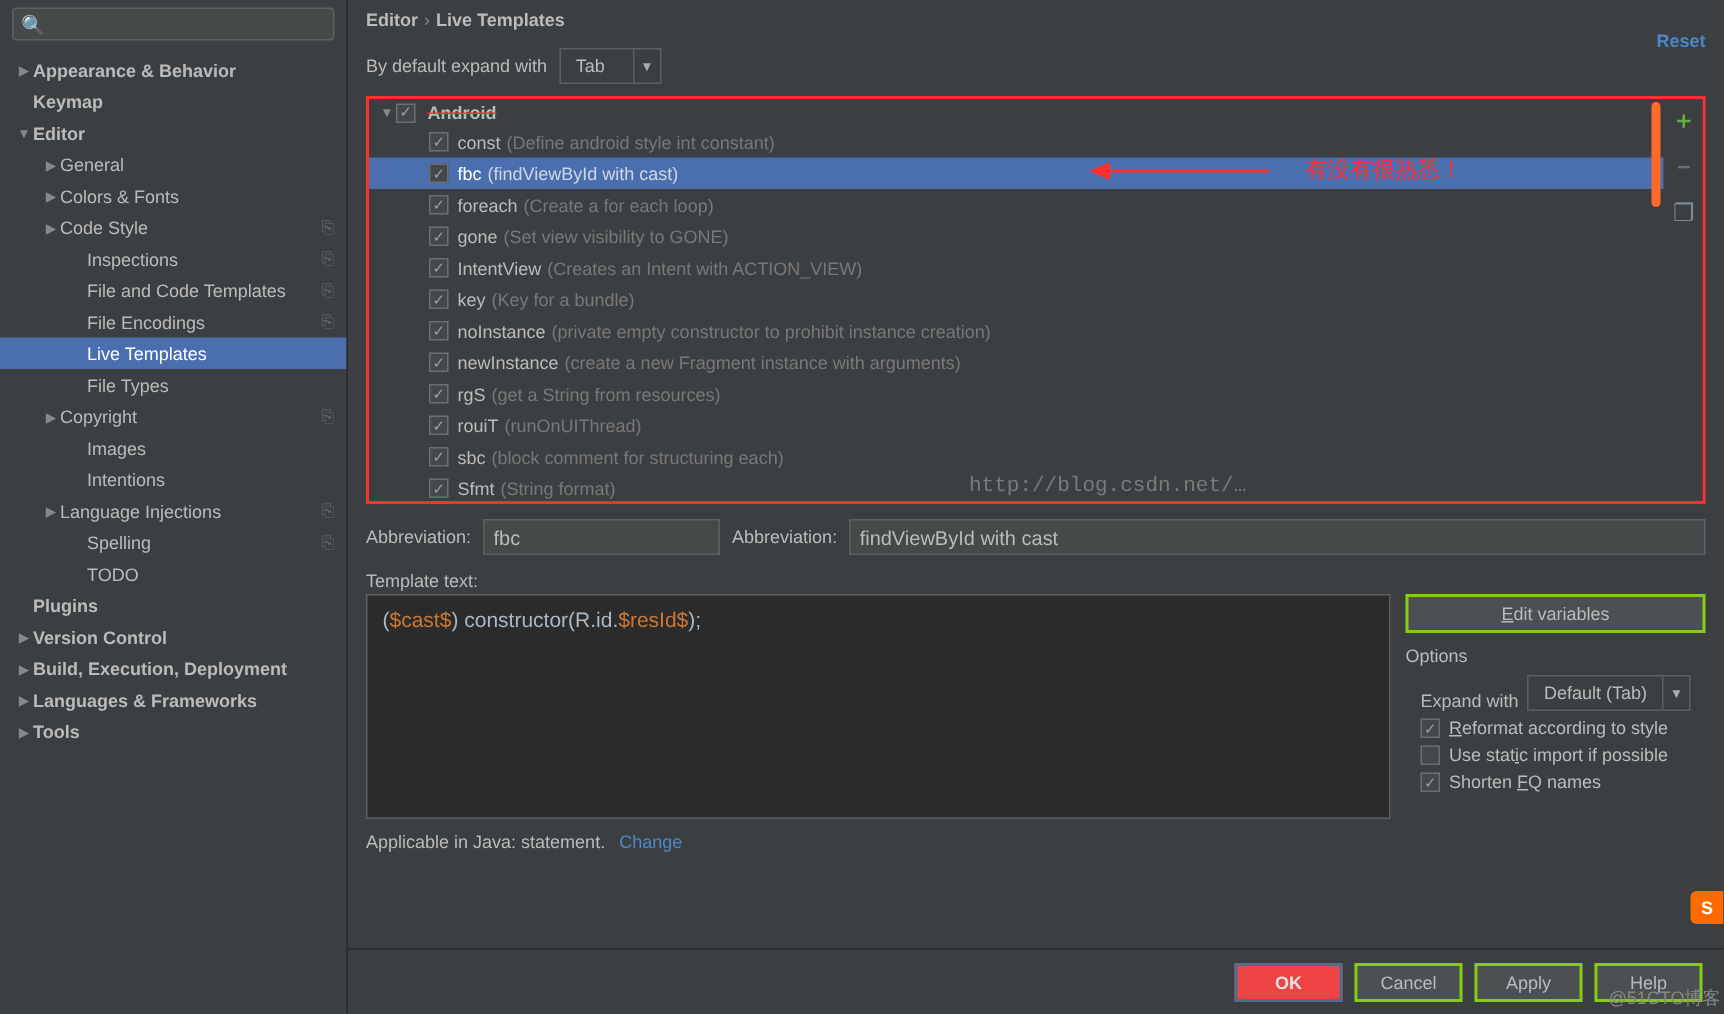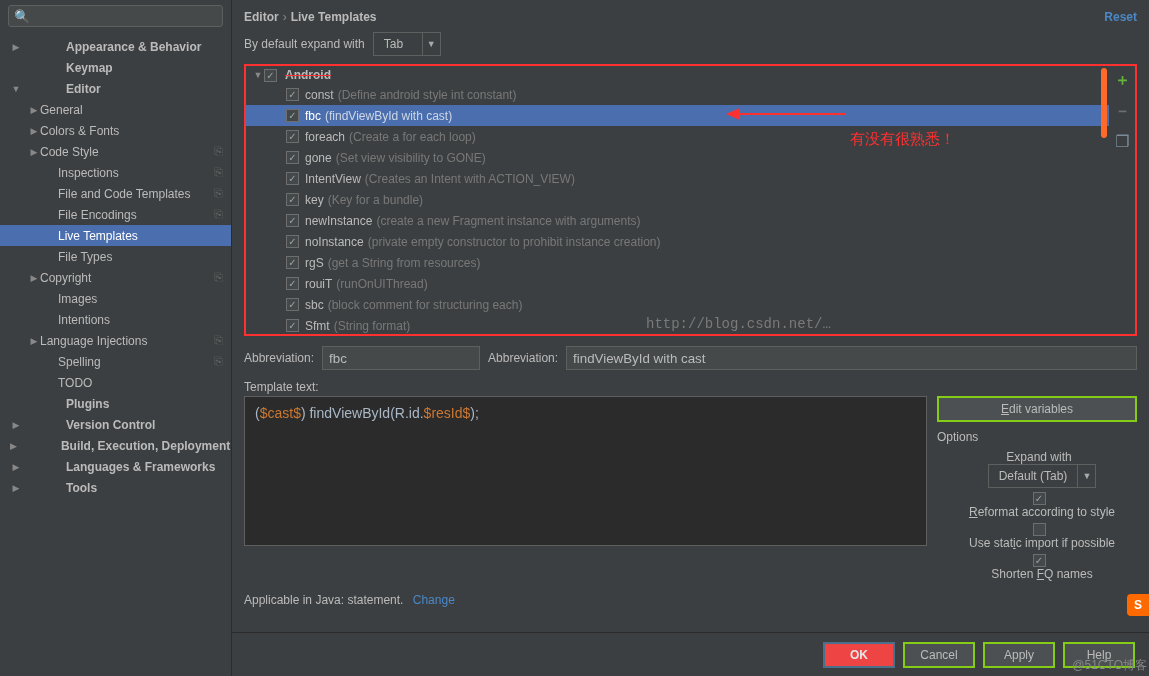--- a/index.html
+++ b/index.html
@@ -14,26 +14,26 @@
   .tree { padding: 4px 0; overflow-y: auto; flex: 1; }
   .tree-item { display: flex; align-items: center; height: 21px; padding: 0 8px; cursor: pointer; white-space: nowrap; }
   .tree-item.selected { background: #4b6eaf; color: #fff; }
   .tree-arrow { width: 12px; display: inline-block; text-align: center; color: #888; font-size: 9px; }
   .tree-arrow.open::before { content: "▼"; }
   .tree-arrow.closed::before { content: "▶"; }
   .tree-label { color: #bbbbbb; }
   .tree-label.bold { font-weight: bold; }
   .tree-item.selected .tree-label { color: #fff; }
   .tree-copy { margin-left: auto; color: #666; font-size: 11px; }
-  .ind-0 { padding-left: 10px; gap: 44px; }
+  .ind-0 { padding-left: 10px; }
   .ind-1 { padding-left: 28px; }
   .ind-2 { padding-left: 46px; }
   
   .main { flex: 1; display: flex; flex-direction: column; position: relative; }
-  .breadcrumb-row { display: flex; align-items: flex-end; padding: 6px 12px 4px 12px; height: 28px; }
+  .breadcrumb-row { display: flex; align-items: flex-start; padding: 6px 12px 4px 12px; height: 28px; flex-direction: column; }
   .breadcrumb { font-weight: bold; color: #bbbbbb; }
   .breadcrumb .sep { color: #888; padding: 0 4px; font-weight: normal; }
   .reset-link { margin-left: auto; color: #4a88c7; cursor: pointer; font-weight: bold; }
   .expand-row { display: flex; align-items: center; padding: 4px 12px 8px 12px; }
   .expand-row label { margin-right: 8px; color: #bbb; }
   .combo { display: flex; align-items: center; background: #3c3f41; border: 1px solid #5e6060; height: 24px; }
   .combo-text { padding: 0 10px; min-width: 48px; }
   .combo-btn { border-left: 1px solid #5e6060; width: 18px; height: 100%; display: flex; align-items: center; justify-content: center; font-size: 9px; color: #aaa; }
   .template-area { display: flex; margin: 0 12px; border: 2px solid #ff3030; position: relative; }
   .template-list { flex: 1; background: #3c3f41; height: 268px; overflow-y: auto; position: relative; }
@@ -47,37 +47,37 @@
   .tl-abbr { color: #bbbbbb; }
   .tl-item.selected .tl-abbr { color: #fff; }
   .tl-desc { color: #787878; margin-left: 4px; }
   .tl-item.selected .tl-desc { color: #cdd7e5; }
   .side-tools { width: 26px; background: #3c3f41; border-left: 1px solid #2b2b2b00; display: flex; flex-direction: column; align-items: center; padding-top: 4px; gap: 10px; }
   .side-tools .tool { font-size: 16px; cursor: pointer; }
   .tool-add { color: #62b33f; font-weight: bold; }
   .tool-remove { color: #6e6e6e; font-weight: bold; }
   .tool-copy { color: #7a8a99; font-size: 14px; }
   .red-arrow { position: absolute; left: 480px; top: 38px; pointer-events: none; }
-  .red-text { position: absolute; left: 604px; top: 38px; color: #ff3030; font-size: 15px; font-family: "SimSun", serif; pointer-events: none; margin-top: 26px; }
+  .red-text { position: absolute; left: 624px; top: 38px; color: #ff3030; font-size: 15px; font-family: "SimSun", serif; pointer-events: none; }
   .watermark { position: absolute; left: 400px; top: 250px; color: #7a7a7a; font-family: "Courier New", monospace; font-size: 14px; pointer-events: none; }
   .fields-row { display: flex; align-items: center; margin: 10px 12px 4px 12px; gap: 8px; }
   .fields-row label { color: #bbb; }
   .text-input { background: #45494a; border: 1px solid #5e6060; color: #bbb; height: 24px; padding: 0 6px; }
   .abbrev-input { width: 158px; }
   .desc-input { flex: 1; }
   .tt-label { margin: 6px 12px 2px 12px; color: #bbb; }
   .bottom-split { display: flex; margin: 0 12px; gap: 10px; }
   .template-text { flex: 1; background: #2b2b2b; border: 1px solid #5e6060; height: 150px; padding: 8px 10px; font-family: "Consolas", "Courier New", monospace; font-size: 14px; color: #a9b7c6; white-space: pre; }
   .tt-var { color: #cc7832; }
   .right-col { width: 200px; display: flex; flex-direction: column; gap: 8px; }
   .btn { background: #4c5052; border: 2px solid #84cc16; color: #bbb; height: 26px; display: flex; align-items: center; justify-content: center; cursor: pointer; padding: 0 10px; }
   .btn u { text-decoration: underline; }
   .options-box { }
   .options-title { color: #bbb; margin-bottom: 6px; }
-  .opt-row { display: flex; align-items: center; margin: 4px 0 4px 10px; flex-direction: column; }
+  .opt-row { display: flex; align-items: flex-end; margin: 4px 0 4px 10px; }
   .opt-row label { margin-right: 6px; }
   .chk { width: 13px; height: 13px; border: 1px solid #6e6e6e; background: #43494a; margin-right: 6px; display: inline-flex; align-items: center; justify-content: center; font-size: 10px; color: #a0a0a0; }
   .chk.checked::before { content: "✓"; }
   .applicable-row { margin: 8px 12px; color: #bbb; }
   .applicable-row .change { color: #4a88c7; cursor: pointer; margin-left: 6px; }
   .footer { position: absolute; bottom: 0; left: 0; right: 0; height: 44px; border-top: 1px solid #2b2b2b; background: #3c3f41; display: flex; align-items: center; justify-content: flex-end; padding: 0 14px; gap: 8px; }
   .btn.primary { background: #ef4444; border-color: #4c708c; color: #e6e6e6; width: 72px; font-weight: bold; }
   .btn.footer-btn { width: 72px; }
   .badge-51cto { position: absolute; right: 2px; bottom: 2px; color: #888; font-size: 12px; }
   .orange-badge { position: absolute; right: 0; top: 594px; width: 22px; height: 22px; background: #ff6a00; border-radius: 4px 0 0 4px; color: #fff; display:flex; align-items:center; justify-content:center; font-weight:bold; }
@@ -244,27 +244,27 @@
               <span class="tl-abbr">IntentView</span>
               <span class="tl-desc"> (Creates an Intent with ACTION_VIEW)</span>
             </div>
             <div class="tl-item">
               <span class="tl-check"></span>
               <span class="tl-abbr">key</span>
               <span class="tl-desc"> (Key for a bundle)</span>
             </div>
             <div class="tl-item">
               <span class="tl-check"></span>
+              <span class="tl-abbr">noInstance</span>
+              <span class="tl-desc"> (private empty constructor to prohibit instance creation)</span>
+            </div>
+            <div class="tl-item">
+              <span class="tl-check"></span>
               <span class="tl-abbr">newInstance</span>
               <span class="tl-desc"> (create a new Fragment instance with arguments)</span>
-            </div>
-            <div class="tl-item">
-              <span class="tl-check"></span>
-              <span class="tl-abbr">noInstance</span>
-              <span class="tl-desc"> (private empty constructor to prohibit instance creation)</span>
             </div>
             <div class="tl-item">
               <span class="tl-check"></span>
               <span class="tl-abbr">rgS</span>
               <span class="tl-desc"> (get a String from resources)</span>
             </div>
             <div class="tl-item">
               <span class="tl-check"></span>
               <span class="tl-abbr">rouiT</span>
               <span class="tl-desc"> (runOnUIThread)</span>
@@ -297,21 +297,21 @@
 
     <div class="fields-row">
       <label>Abbreviation:</label>
       <input class="text-input abbrev-input" value="fbc" style="">
       <label>Abbreviation:</label>
       <input class="text-input desc-input" value="findViewById with cast" style="">
     </div>
 
     <div class="tt-label">Template text:</div>
     <div class="bottom-split">
-      <div class="template-text"><span>(</span><span class="tt-var">$cast$</span><span>) findViewById(R.id.</span><span class="tt-var">$resId$</span><span>);</span></div>
+      <div class="template-text"><span>(</span><span class="tt-var">$cast$</span><span>) constructor(R.id.</span><span class="tt-var">$resId$</span><span>);</span></div>
       <div class="right-col">
         <div class="btn">
             <span><u>E</u><span>dit variables</span></span>
           </div>
         <div class="options-box">
           <div class="options-title">Options</div>
           <div class="opt-row">
             <label>Expand with</label>
             <div class="combo">
               <span class="combo-text">Default (Tab)</span>

